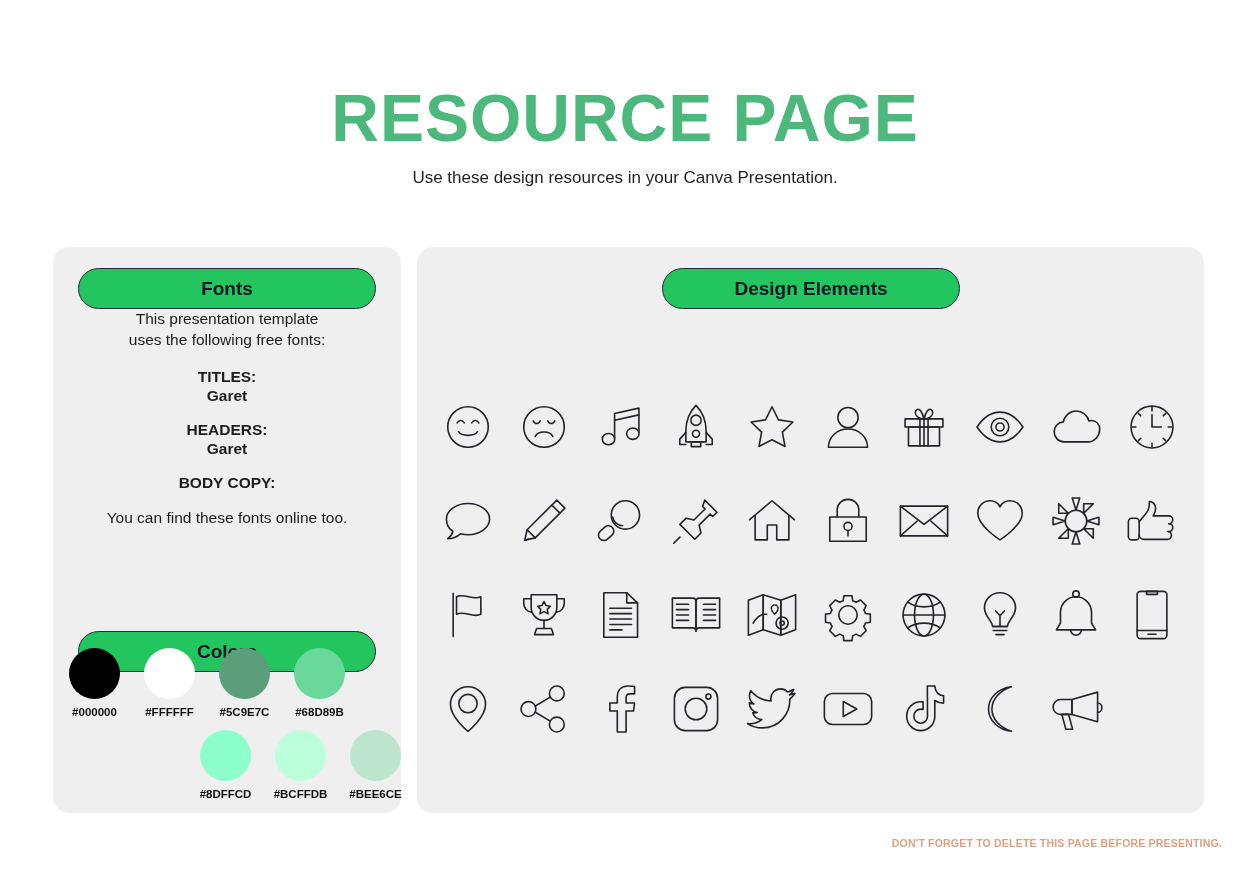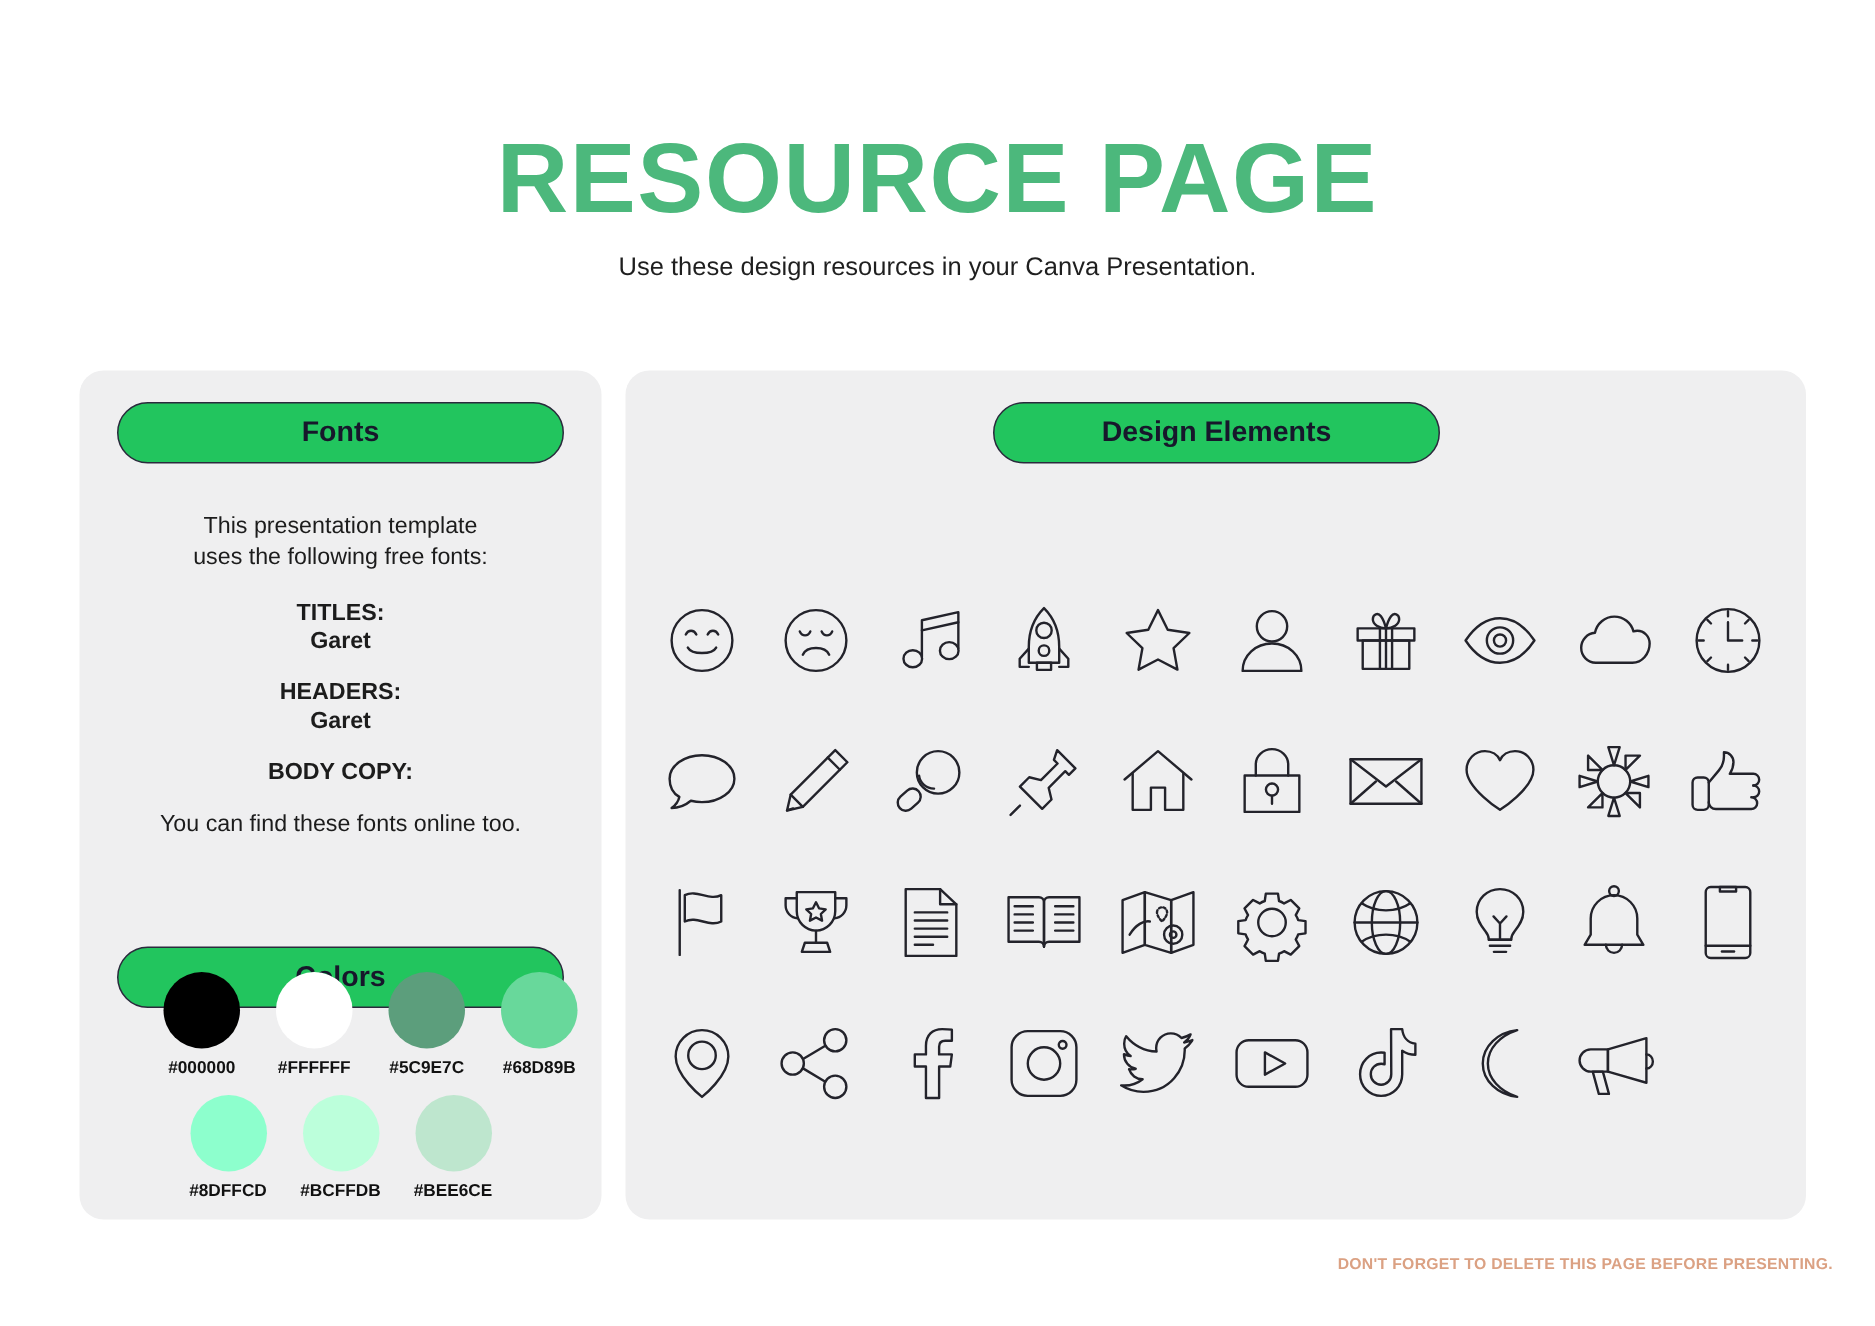--- a/index.html
+++ b/index.html
@@ -62,21 +62,21 @@
     box-sizing: border-box;
   }
   .pill-fonts  { left: 78px;  top: 268px; width: 298px; height: 41px; }
   .pill-colors { left: 78px;  top: 595px; width: 298px; height: 41px; margin-top: 36px; }
   .pill-design { left: 662px; top: 268px; width: 298px; height: 41px; }
 
   
   .fonts-text {
     position: absolute;
     left: 53px;
-    top: 340px;
+    top: 308px;
     width: 348px;
     text-align: center;
     color: #1c1c1c;
   }
   .fonts-intro {
     font-size: 15.5px;
     line-height: 21px;
     margin-bottom: 18px;
   }
   .font-group {
@@ -91,22 +91,22 @@
     font-size: 15.5px;
     margin-top: 12px;
   }
 
   
   .swatch-row {
     position: absolute;
     display: flex;
     justify-content: center;
   }
-  .swatch-row-1 { left: 53px; top: 648px; width: 308px; gap: 24px; padding-left: 40px; }
-  .swatch-row-2 { left: 53px; top: 730px; width: 348px; gap: 24px; }
+  .swatch-row-1 { left: 53px; top: 648px; width: 308px; gap: 24px; }
+  .swatch-row-2 { left: 53px; top: 730px; width: 348px; gap: 24px; justify-content: flex-end; }
   .swatch {
     width: 51px;
     display: flex;
     flex-direction: column;
     align-items: center;
   }
   .swatch .dot {
     width: 51px;
     height: 51px;
     border-radius: 50%;

